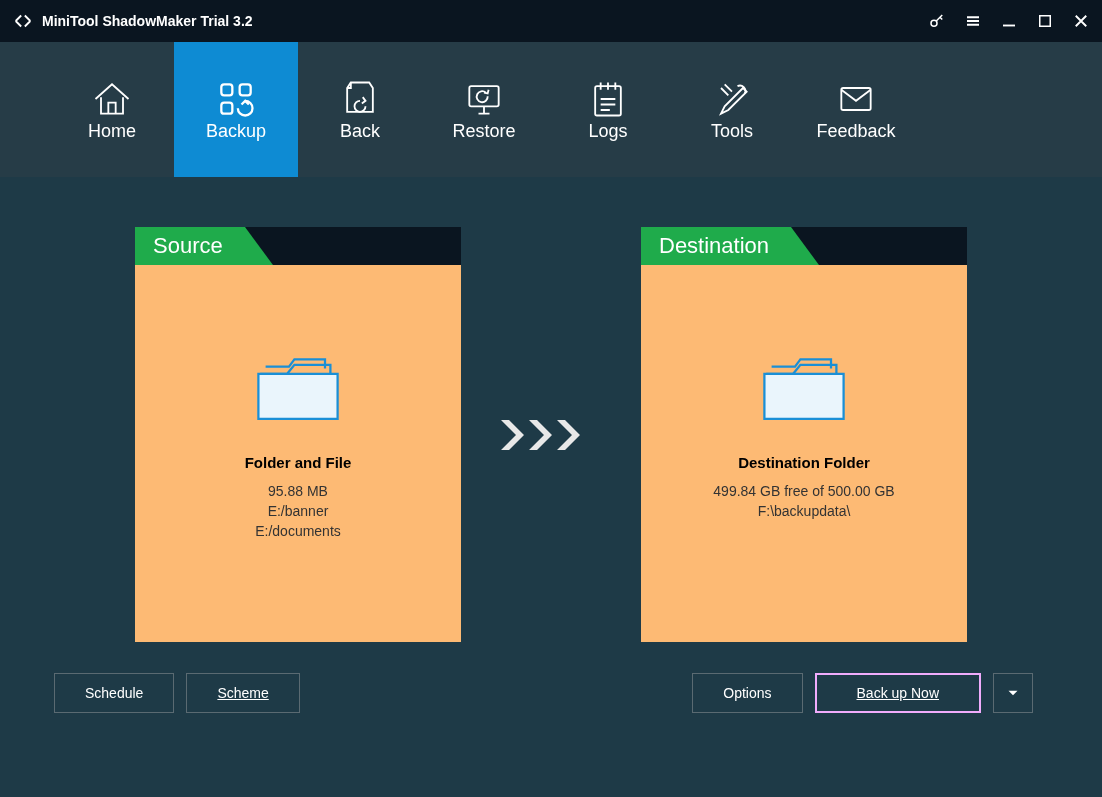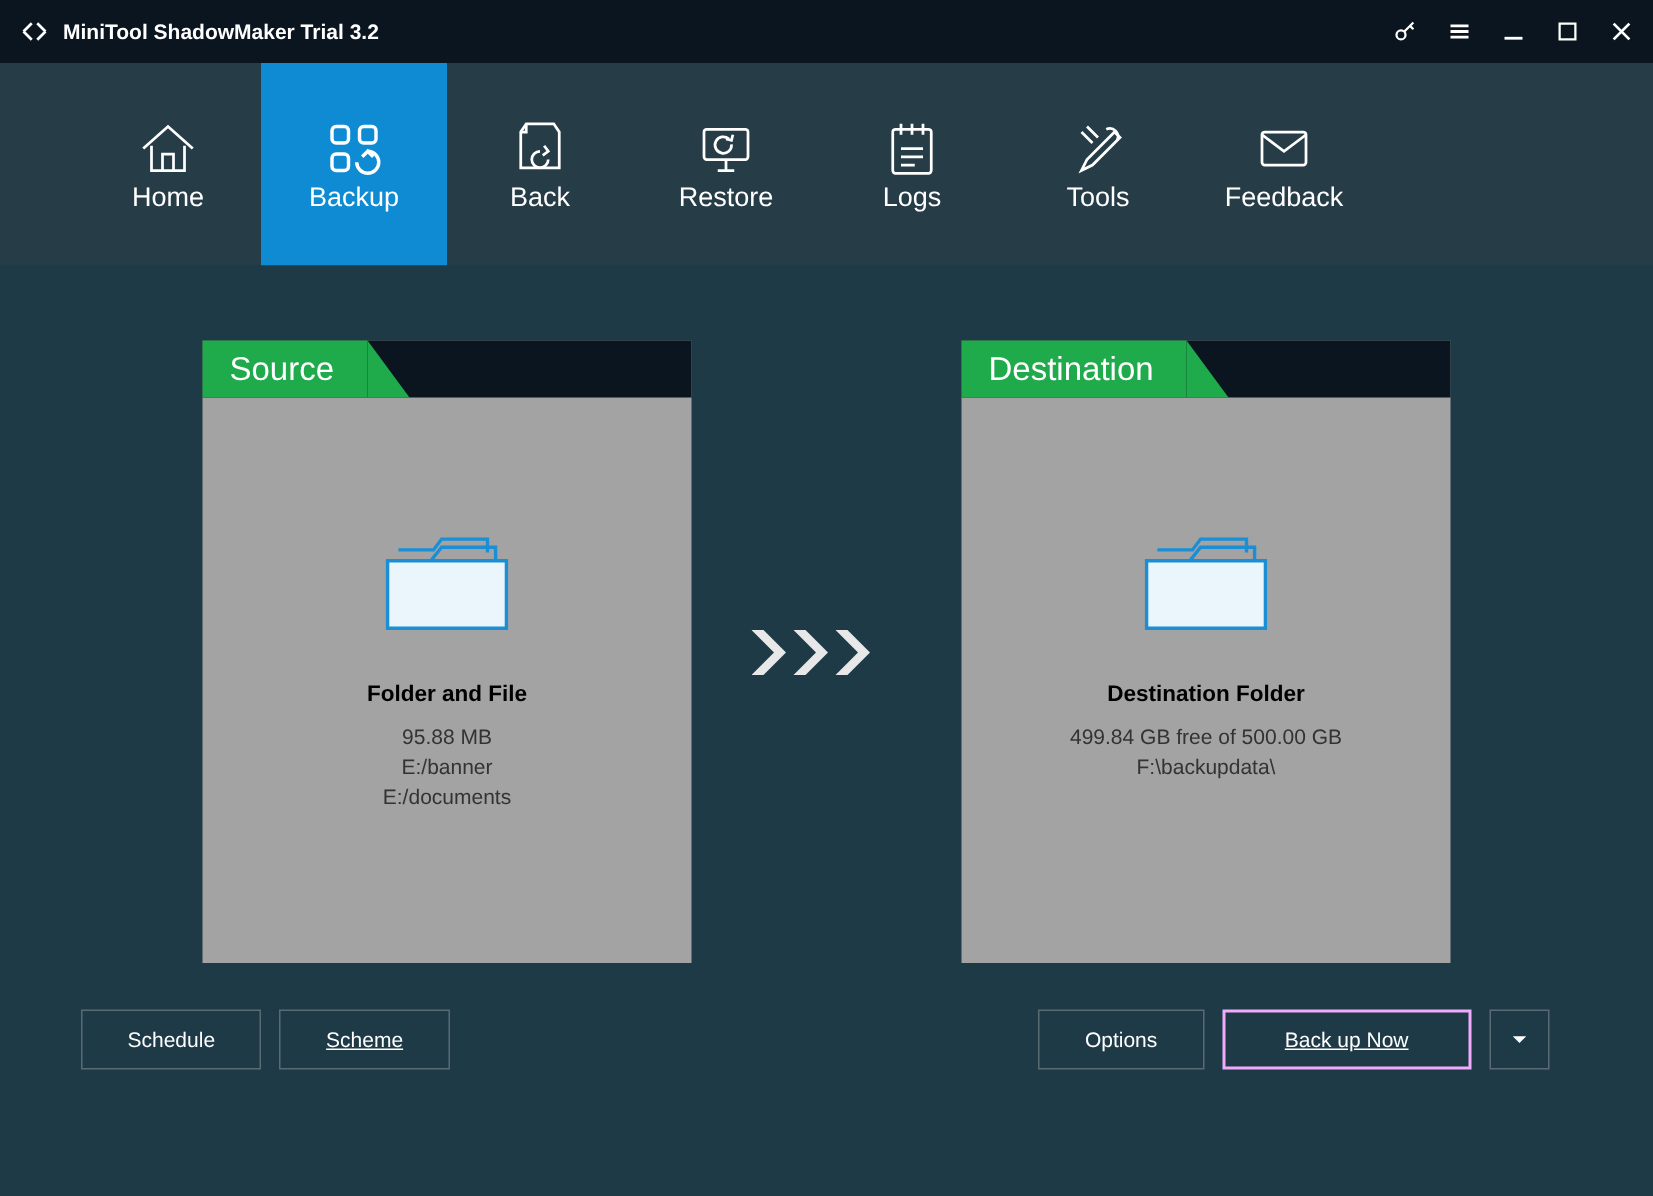--- a/index.html
+++ b/index.html
@@ -11,21 +11,21 @@
 .titlebar-controls { display: flex; gap: 18px; align-items: center; }
 .titlebar-icon { width: 18px; height: 18px; cursor: pointer; display: flex; align-items: center; justify-content: center; }
 
 .topnav { height: 135px; background: #263c47; display: flex; padding: 0 50px; }
 .topnav-item { width: 124px; display: flex; flex-direction: column; align-items: center; justify-content: center; color: #fff; cursor: pointer; }
 .topnav-item.active { background: #0e8bd3; }
 .topnav-icon { width: 44px; height: 44px; display: flex; align-items: center; justify-content: center; }
 .topnav-label { font-size: 18px; }
 
 .main { height: 580px; background: #1e3a47; position: relative; padding: 50px 0; display: flex; justify-content: center; align-items: flex-start; gap: 40px; }
-.card { width: 326px; height: 415px; background: #a3a3a3; position: relative; }
+.card { width: 326px; height: 415px; background: #fdba74; position: relative; }
 .card-header { height: 38px; position: relative; background: #0a1520; }
 .card-tab { position: absolute; left: 0; top: 0; height: 38px; background: #1fab4b; color: #fff; font-size: 22px; display: flex; align-items: center; padding: 0 22px 0 18px; }
 .card-tab::after { content: ''; position: absolute; right: -28px; top: 0; width: 0; height: 0; border-left: 28px solid #1fab4b; border-top: 38px solid transparent; }
 .card-body { padding: 40px 20px 20px; text-align: center; color: #000; margin-top: 29px; }
 .folder-icon { margin: 20px auto 30px; width: 90px; height: 70px; }
 .card-title { font-size: 15px; font-weight: bold; margin-bottom: 12px; }
 .card-line { font-size: 14px; margin-bottom: 4px; color: #333; }
 
 .arrows { display: flex; align-items: center; justify-content: center; height: 415px; }
 .arrows svg { width: 100px; height: 40px; }

